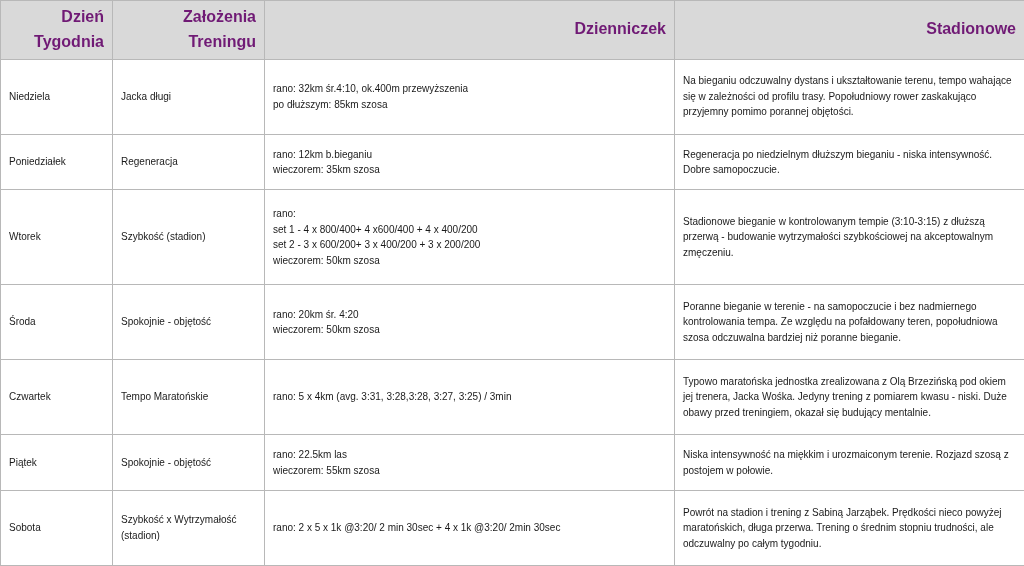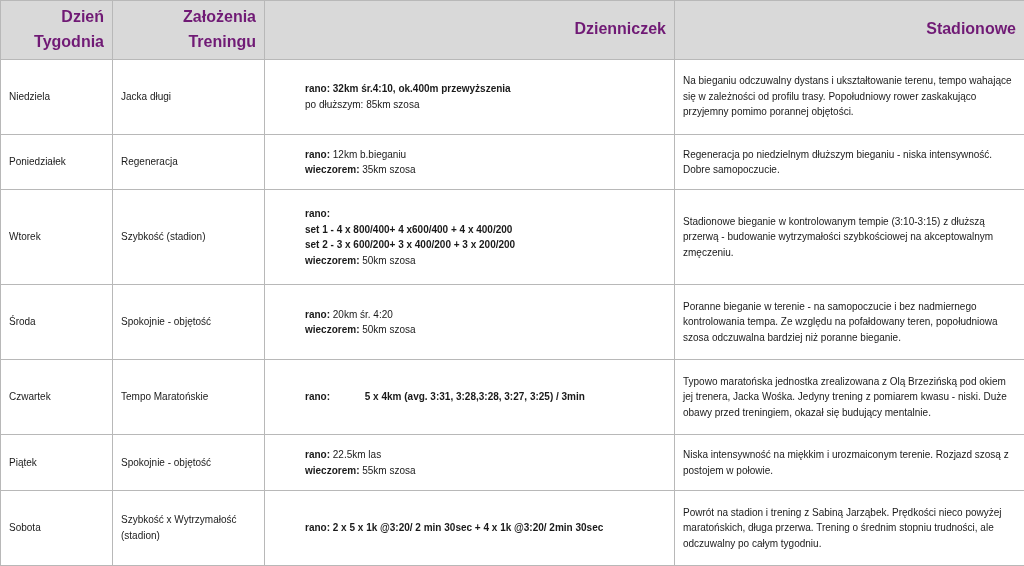--- a/index.html
+++ b/index.html
@@ -52,22 +52,21 @@
     vertical-align: middle;
   }
   td.cell-comment {
     vertical-align: middle;
   }
   .line {
     display: block;
     white-space: normal;
   }
   .b {
-    font-weight: bold;
-    margin-left: 32px;
+    font-weight: normal;
   }
   .comment-text {
     display: block;
   }
 </style>
 </head>
 <body>
 
 <table class="training-table">
   <colgroup>

